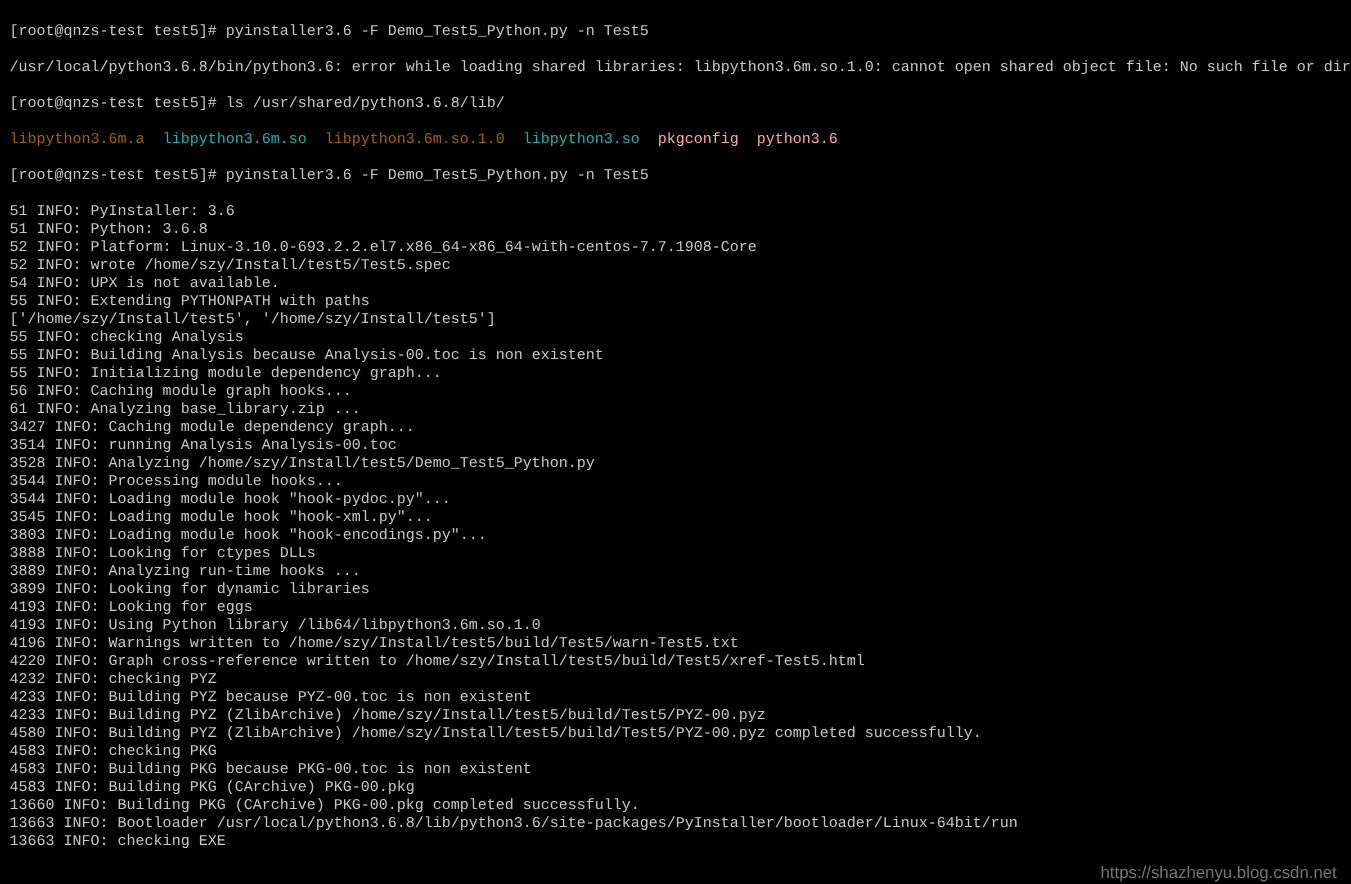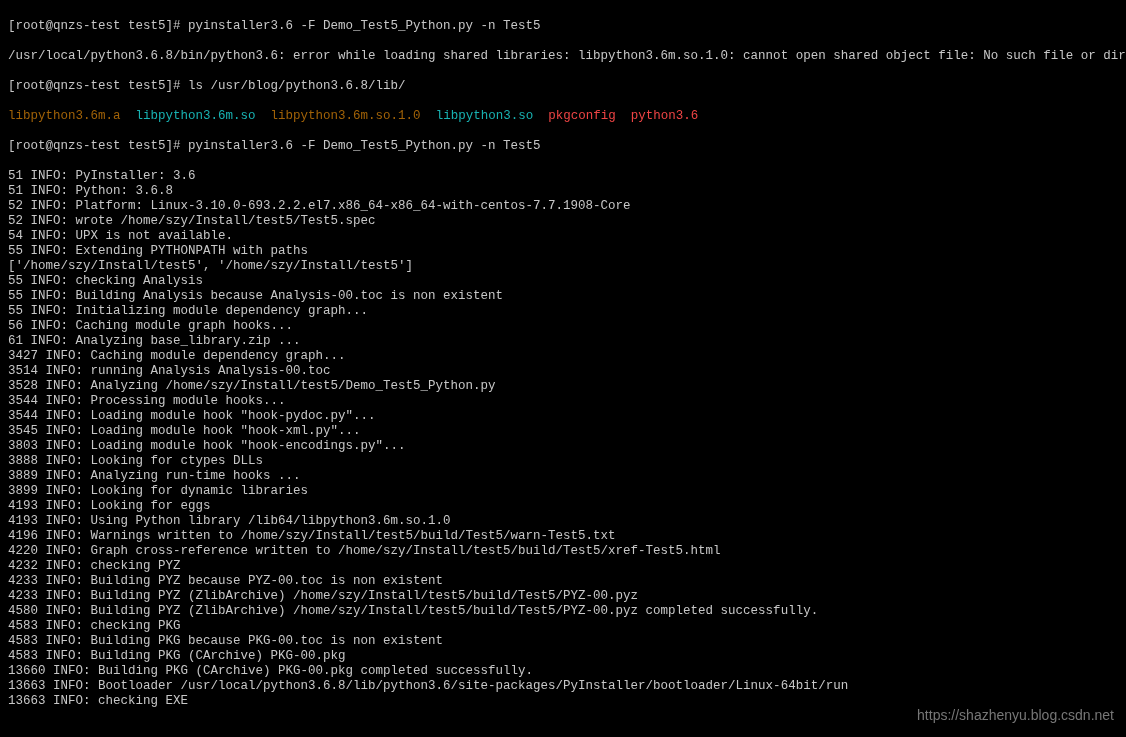--- a/index.html
+++ b/index.html
@@ -15,37 +15,37 @@
     overflow: hidden;
     position: relative;
   }
   .terminal {
     padding: 4px 8px;
     white-space: pre;
   }
   .line { white-space: pre; }
   .green { color: #a16207; }
   .cyan { color: #18b2b2; font-family: Liberation Mono, monospace; }
-  .blue { color: #ef4444; }
+  .blue { color: #fca5a5; }
   .watermark {
     position: absolute;
-    bottom: 14px;
+    bottom: 2px;
     right: 12px;
     color: #777;
     font-family: Arial, sans-serif;
     font-size: 14px;
     margin-top: 42px;
   }
 </style>
 </head>
 <body>
 
 <div class="terminal">
 <div class="line"><span>[root@qnzs-test test5]#</span> <span>pyinstaller3.6 -F Demo_Test5_Python.py -n Test5</span></div>
 <div class="line">/usr/local/python3.6.8/bin/python3.6: error while loading shared libraries: libpython3.6m.so.1.0: cannot open shared object file: No such file or directory</div>
-<div class="line"><span>[root@qnzs-test test5]#</span> <span>ls /usr/blog/python3.6.8/lib/</span></div>
+<div class="line"><span>[root@qnzs-test test5]#</span> <span>ls /usr/shared/python3.6.8/lib/</span></div>
 <div class="line"><span class="green">libpython3.6m.a</span>  <span class="cyan">libpython3.6m.so</span>  <span class="green">libpython3.6m.so.1.0</span>  <span class="cyan">libpython3.so</span>  <span class="blue">pkgconfig</span>  <span class="blue">python3.6</span></div>
 <div class="line"><span>[root@qnzs-test test5]#</span> <span>pyinstaller3.6 -F Demo_Test5_Python.py -n Test5</span></div>
 <div id="out-lines"><div class="line">51 INFO: PyInstaller: 3.6</div><div class="line">51 INFO: Python: 3.6.8</div><div class="line">52 INFO: Platform: Linux-3.10.0-693.2.2.el7.x86_64-x86_64-with-centos-7.7.1908-Core</div><div class="line">52 INFO: wrote /home/szy/Install/test5/Test5.spec</div><div class="line">54 INFO: UPX is not available.</div><div class="line">55 INFO: Extending PYTHONPATH with paths</div><div class="line">['/home/szy/Install/test5', '/home/szy/Install/test5']</div><div class="line">55 INFO: checking Analysis</div><div class="line">55 INFO: Building Analysis because Analysis-00.toc is non existent</div><div class="line">55 INFO: Initializing module dependency graph...</div><div class="line">56 INFO: Caching module graph hooks...</div><div class="line">61 INFO: Analyzing base_library.zip ...</div><div class="line">3427 INFO: Caching module dependency graph...</div><div class="line">3514 INFO: running Analysis Analysis-00.toc</div><div class="line">3528 INFO: Analyzing /home/szy/Install/test5/Demo_Test5_Python.py</div><div class="line">3544 INFO: Processing module hooks...</div><div class="line">3544 INFO: Loading module hook "hook-pydoc.py"...</div><div class="line">3545 INFO: Loading module hook "hook-xml.py"...</div><div class="line">3803 INFO: Loading module hook "hook-encodings.py"...</div><div class="line">3888 INFO: Looking for ctypes DLLs</div><div class="line">3889 INFO: Analyzing run-time hooks ...</div><div class="line">3899 INFO: Looking for dynamic libraries</div><div class="line">4193 INFO: Looking for eggs</div><div class="line">4193 INFO: Using Python library /lib64/libpython3.6m.so.1.0</div><div class="line">4196 INFO: Warnings written to /home/szy/Install/test5/build/Test5/warn-Test5.txt</div><div class="line">4220 INFO: Graph cross-reference written to /home/szy/Install/test5/build/Test5/xref-Test5.html</div><div class="line">4232 INFO: checking PYZ</div><div class="line">4233 INFO: Building PYZ because PYZ-00.toc is non existent</div><div class="line">4233 INFO: Building PYZ (ZlibArchive) /home/szy/Install/test5/build/Test5/PYZ-00.pyz</div><div class="line">4580 INFO: Building PYZ (ZlibArchive) /home/szy/Install/test5/build/Test5/PYZ-00.pyz completed successfully.</div><div class="line">4583 INFO: checking PKG</div><div class="line">4583 INFO: Building PKG because PKG-00.toc is non existent</div><div class="line">4583 INFO: Building PKG (CArchive) PKG-00.pkg</div><div class="line">13660 INFO: Building PKG (CArchive) PKG-00.pkg completed successfully.</div><div class="line">13663 INFO: Bootloader /usr/local/python3.6.8/lib/python3.6/site-packages/PyInstaller/bootloader/Linux-64bit/run</div><div class="line">13663 INFO: checking EXE</div></div>
 
 </div>
 
 <div class="watermark">https://shazhenyu.blog.csdn.net</div>
 
 </body></html>

